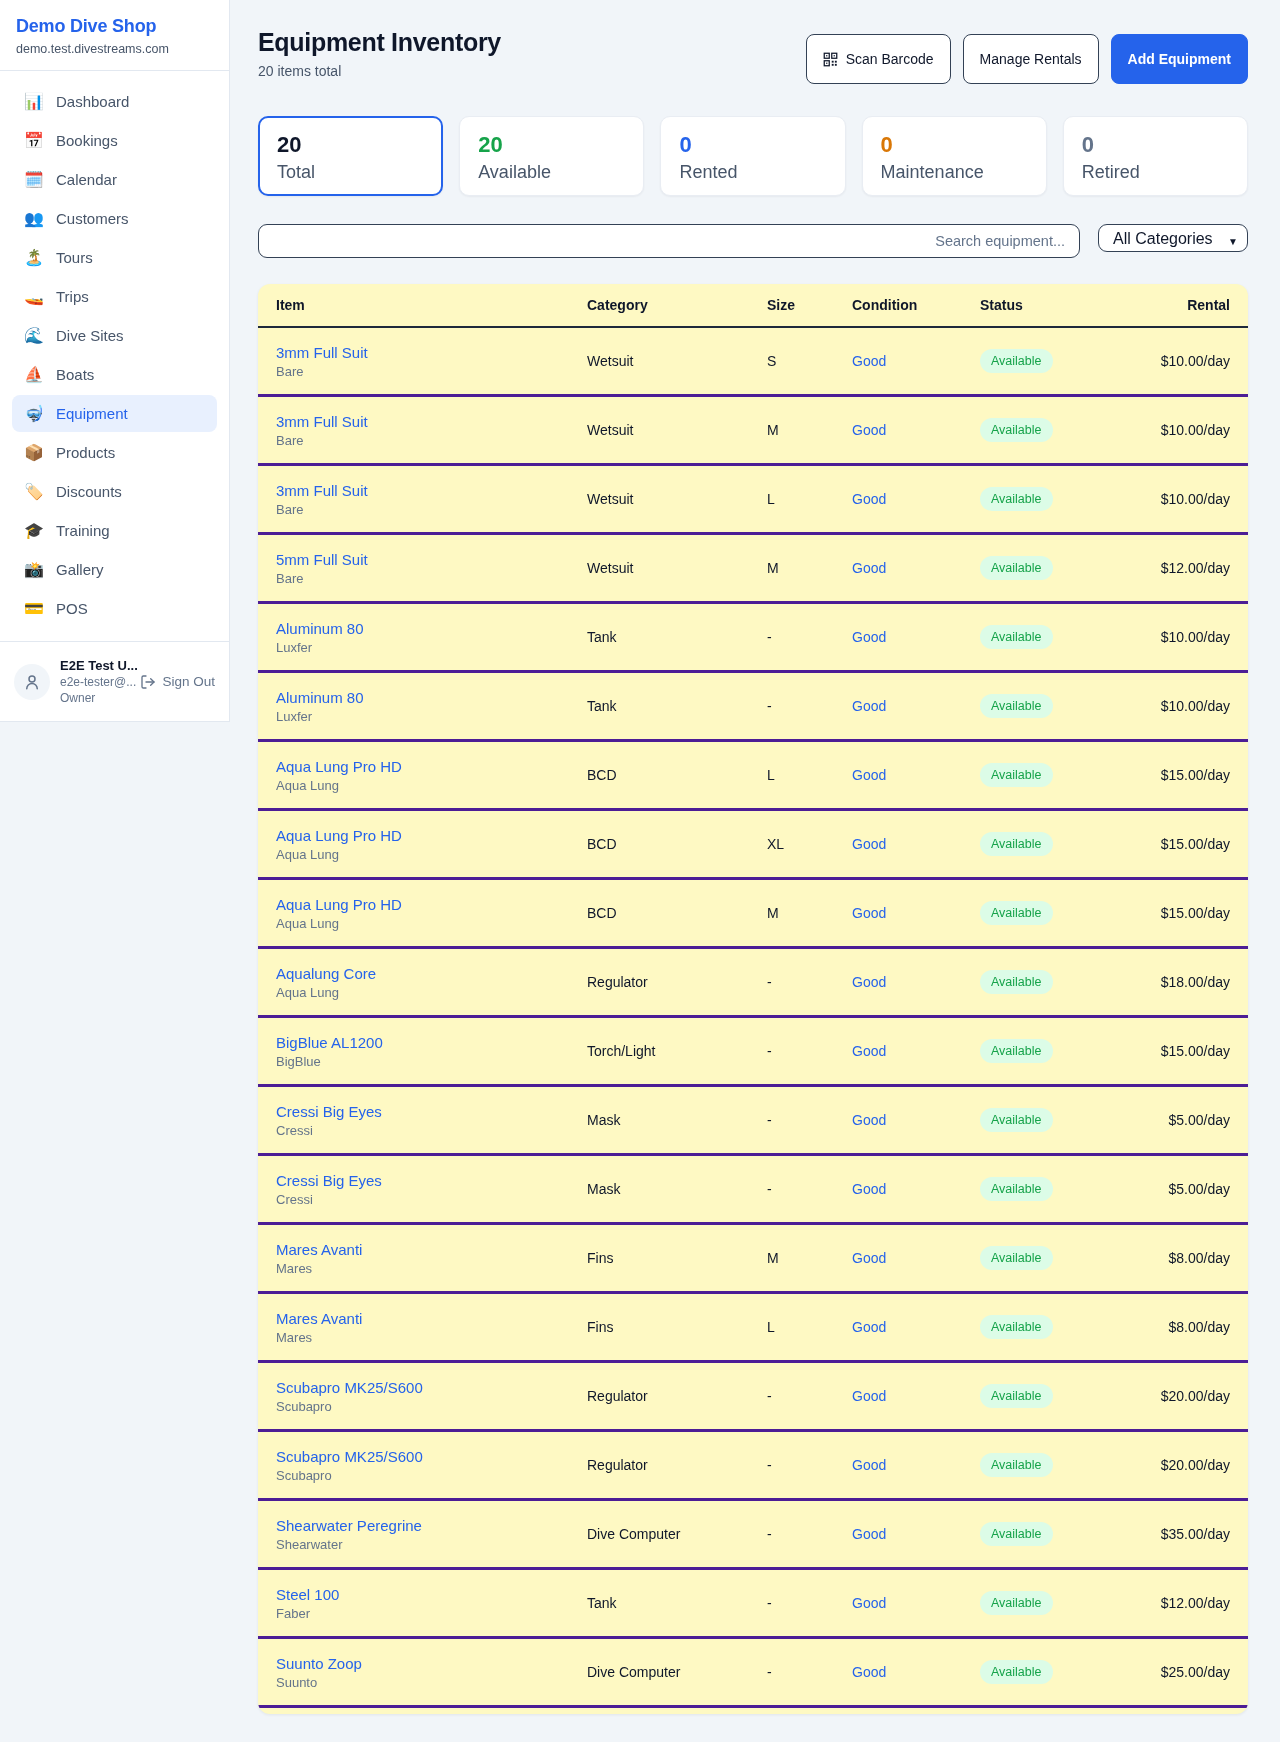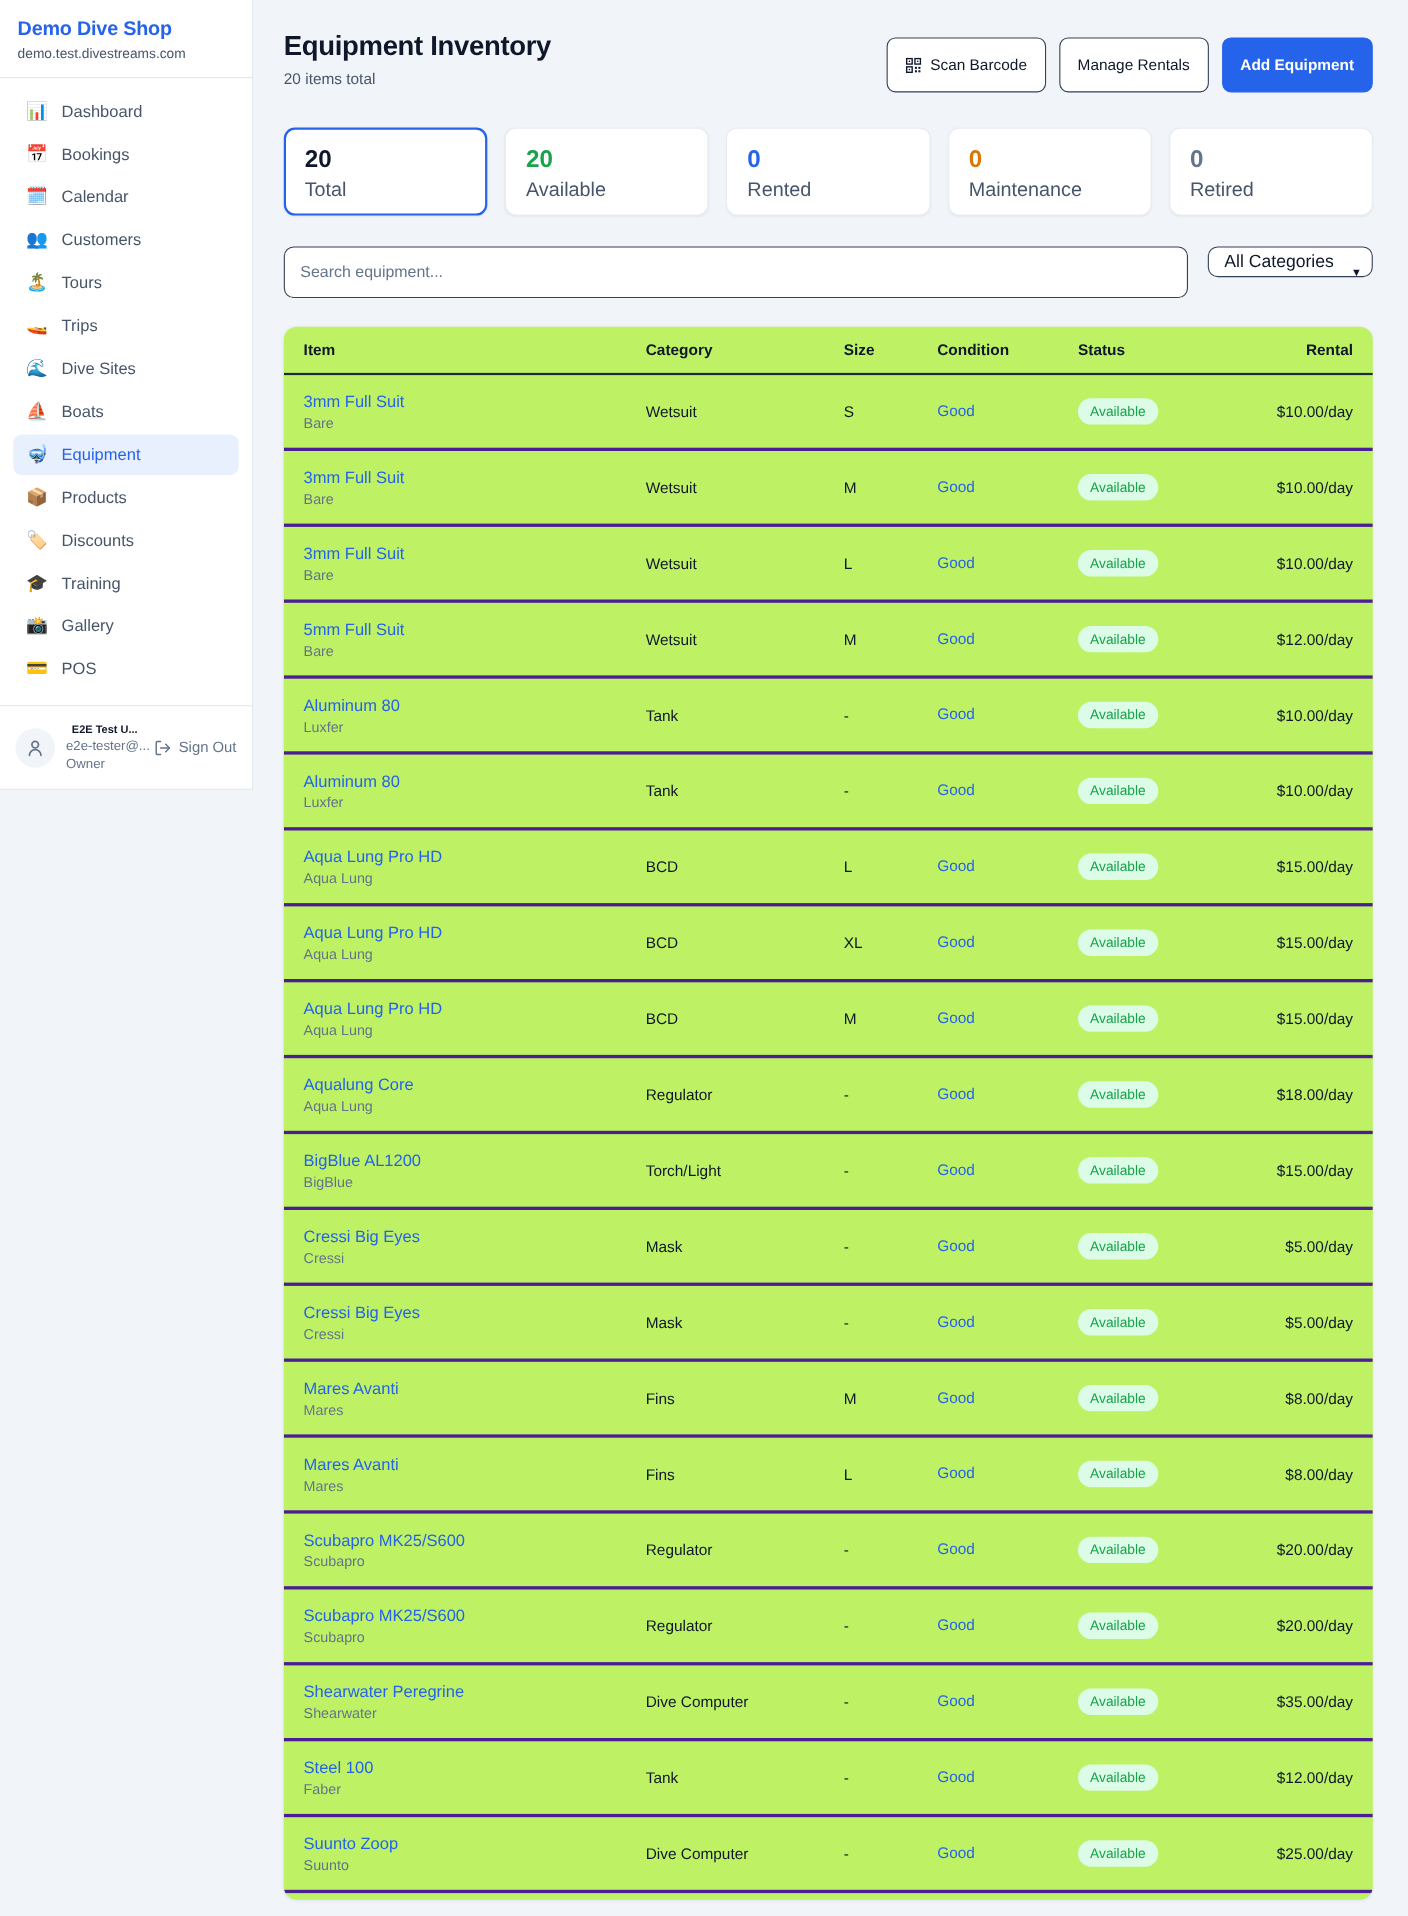--- a/index.html
+++ b/index.html
@@ -33,21 +33,21 @@
   .nav-item.active { background:#e8f0fe; color:#2563eb; font-weight:500; }
   .user-block {
     border-top:1px solid #e2e8f0;
     padding:16px 14px; display:flex; align-items:center; gap:10px;
   }
   .avatar {
     width:36px; height:36px; border-radius:50%; background:#f1f5f9;
     display:flex; align-items:center; justify-content:center; flex:0 0 36px;
   }
   .user-meta { min-width:0; flex:1; }
-  .user-name { font-size:10px; font-weight:700; color:#0f172a; white-space:nowrap;text-align:center; }
+  .user-name { font-size:13px; font-weight:700; color:#0f172a; white-space:nowrap;text-align:center; }
   .user-email, .user-role { font-size:12px; color:#64748b; margin-top:2px; white-space:nowrap; }
   .signout-btn {
     display:flex; align-items:center; gap:6px;
     background:none; border:none; cursor:pointer;
     font-family:inherit; font-size:13.5px; color:#64748b; white-space:nowrap;
   }
   
   .main { flex:1; padding:28px 32px 0 28px; }
   .page-head { display:flex; justify-content:space-between; align-items:flex-start; }
   .page-title { font-size:25px; font-weight:700; letter-spacing:-.3px; color:#0f172a; }
@@ -66,39 +66,39 @@
     background:#fff; border:1px solid #e9edf3; border-radius:10px;
     padding:15px 18px; height:80px;
     box-shadow:0 1px 2px rgba(15,23,42,.05); cursor:pointer;
   }
   .stat-card.active { border:2px solid #2563eb; padding:14px 17px; }
   .stat-value { font-size:22px; font-weight:700; }
   .stat-label { margin-top:4px; font-size:18px; color:#475569; }
   
   .filters { display:flex; gap:18px; margin-top:28px; }
   .search-input {
-    flex:1; height:47px; padding:0 14px;
+    flex:1; height:34px; padding:0 14px;
     border:1px solid #334155; border-radius:9px; background:#fff;
-    font-family:inherit; font-size:14.5px; color:#0f172a;
+    font-family:inherit; font-size:14.5px; color:#0f172a;text-align:right;
   }
   .search-input::placeholder { color:#64748b; }
   .select-wrap { position:relative; width:150px; }
   .category-select {
     width:100%; height:28px; padding:0 26px 0 14px;
     border:1px solid #334155; border-radius:9px; background:#fff;
     font-family:inherit; font-size:16px; color:#0f172a;
     appearance:none; -webkit-appearance:none; cursor:pointer;
   }
   .select-chevron {
     position:absolute; right:10px; top:50%; transform:translateY(-50%);
     font-size:10px; color:#0f172a; pointer-events:none;
   }
   
   .table-card {
-    margin-top:26px; background:#bef264; border-radius:12px;
+    margin-top:26px; background:#fef9c3; border-radius:12px;
     box-shadow:0 1px 3px rgba(15,23,42,.07);
     padding:0 0 6px; overflow:hidden;
   }
   .trow {
     display:grid;
     grid-template-columns:1fr 180px 85px 128px 140px 110px;
     align-items:center;
     padding:0 18px;
   }
   .thead { height:44px; border-bottom:2px solid #1e293b; }

